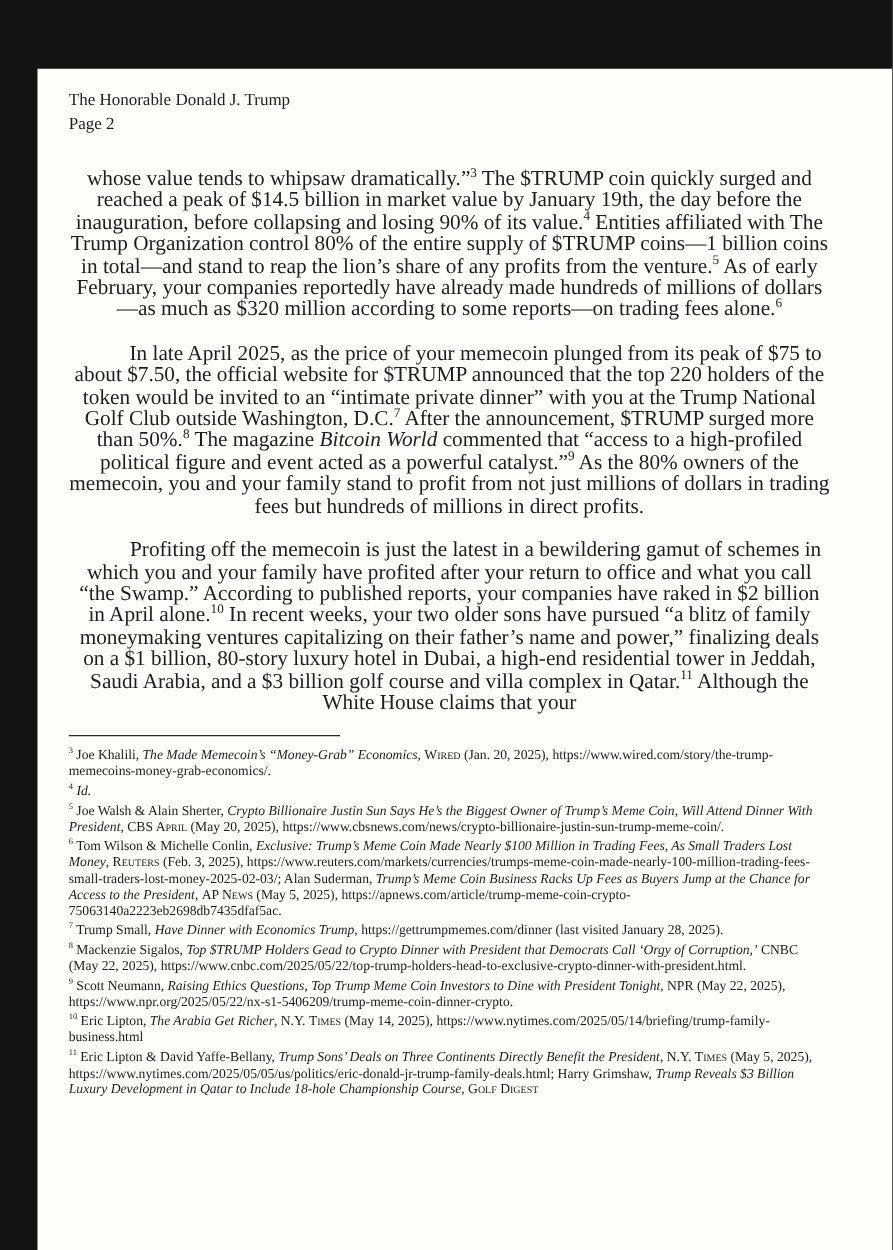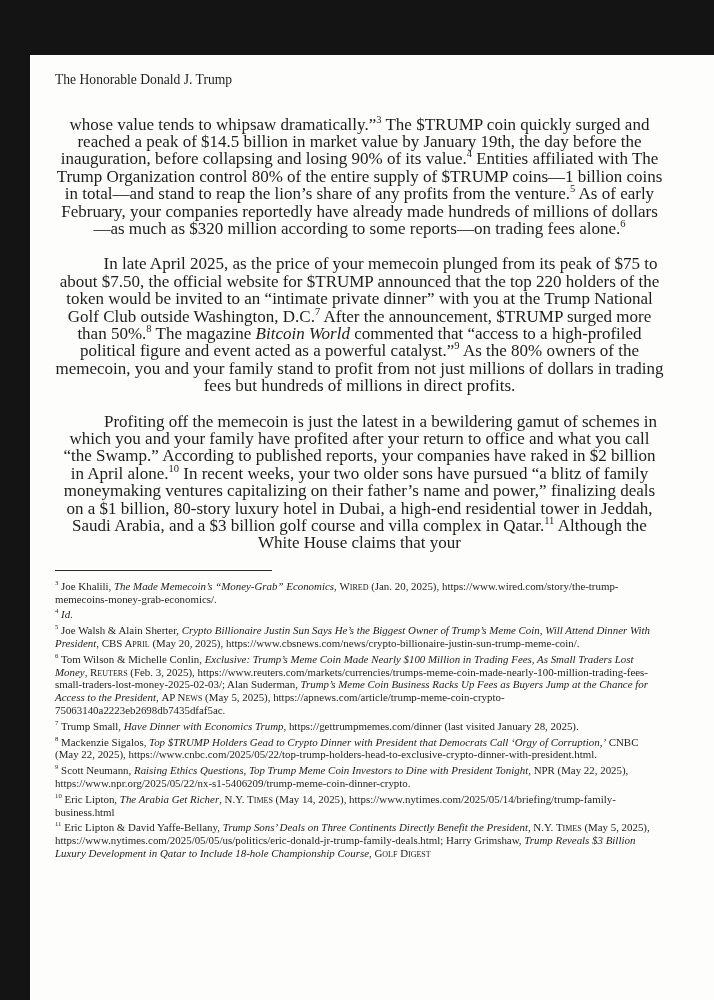--- a/index.html
+++ b/index.html
@@ -54,20 +54,21 @@
     word-break: break-word;
   }
 </style>
 </head>
 <body>
 
 <div class="stage">
   <div class="doc-page">
     <div class="letter-header">
       <div>The Honorable Donald J. Trump</div>
+      <div>Page 2</div>
     </div>
     <div class="body-text">
         <p><span>whose value tends to whipsaw dramatically.”</span><sup>3</sup><span> The $TRUMP coin quickly surged and reached a peak of $14.5 billion in market value by January 19th, the day before the inauguration, before collapsing and losing 90% of its value.</span><sup>4</sup><span> Entities affiliated with The Trump Organization control 80% of the entire supply of $TRUMP coins—1 billion coins in total—and stand to reap the lion’s share of any profits from the venture.</span><sup>5</sup><span> As of early February, your companies reportedly have already made hundreds of millions of dollars—as much as $320 million according to some reports—on trading fees alone.</span><sup>6</sup></p>
         <p class="indent"><span>In late April 2025, as the price of your memecoin plunged from its peak of $75 to about $7.50, the official website for $TRUMP announced that the top 220 holders of the token would be invited to an “intimate private dinner” with you at the Trump National Golf Club outside Washington, D.C.</span><sup>7</sup><span> After the announcement, $TRUMP surged more than 50%.</span><sup>8</sup><span> The magazine </span><span class="i">Bitcoin World</span><span> commented that “access to a high-profiled political figure and event acted as a powerful catalyst.”</span><sup>9</sup><span> As the 80% owners of the memecoin, you and your family stand to profit from not just millions of dollars in trading fees but hundreds of millions in direct profits.</span></p>
         <p class="indent"><span>Profiting off the memecoin is just the latest in a bewildering gamut of schemes in which you and your family have profited after your return to office and what you call “the Swamp.” According to published reports, your companies have raked in $2 billion in April alone.</span><sup>10</sup><span> In recent weeks, your two older sons have pursued “a blitz of family moneymaking ventures capitalizing on their father’s name and power,” finalizing deals on a $1 billion, 80-story luxury hotel in Dubai, a high-end residential tower in Jeddah, Saudi Arabia, and a $3 billion golf course and villa complex in Qatar.</span><sup>11</sup><span> Although the White House claims that your</span></p>
       </div>
     <div class="fn-sep"></div>
     <div class="footnotes">
         <p><sup>3</sup><span> Joe Khalili, </span><span class="i">The Made Memecoin’s “Money-Grab” Economics</span><span>, </span><span class="sc">Wired</span><span> (Jan. 20, 2025), https://www.wired.com/story/the-trump-memecoins-money-grab-economics/.</span></p>
         <p><sup>4</sup><span> </span><span class="i">Id.</span></p>

